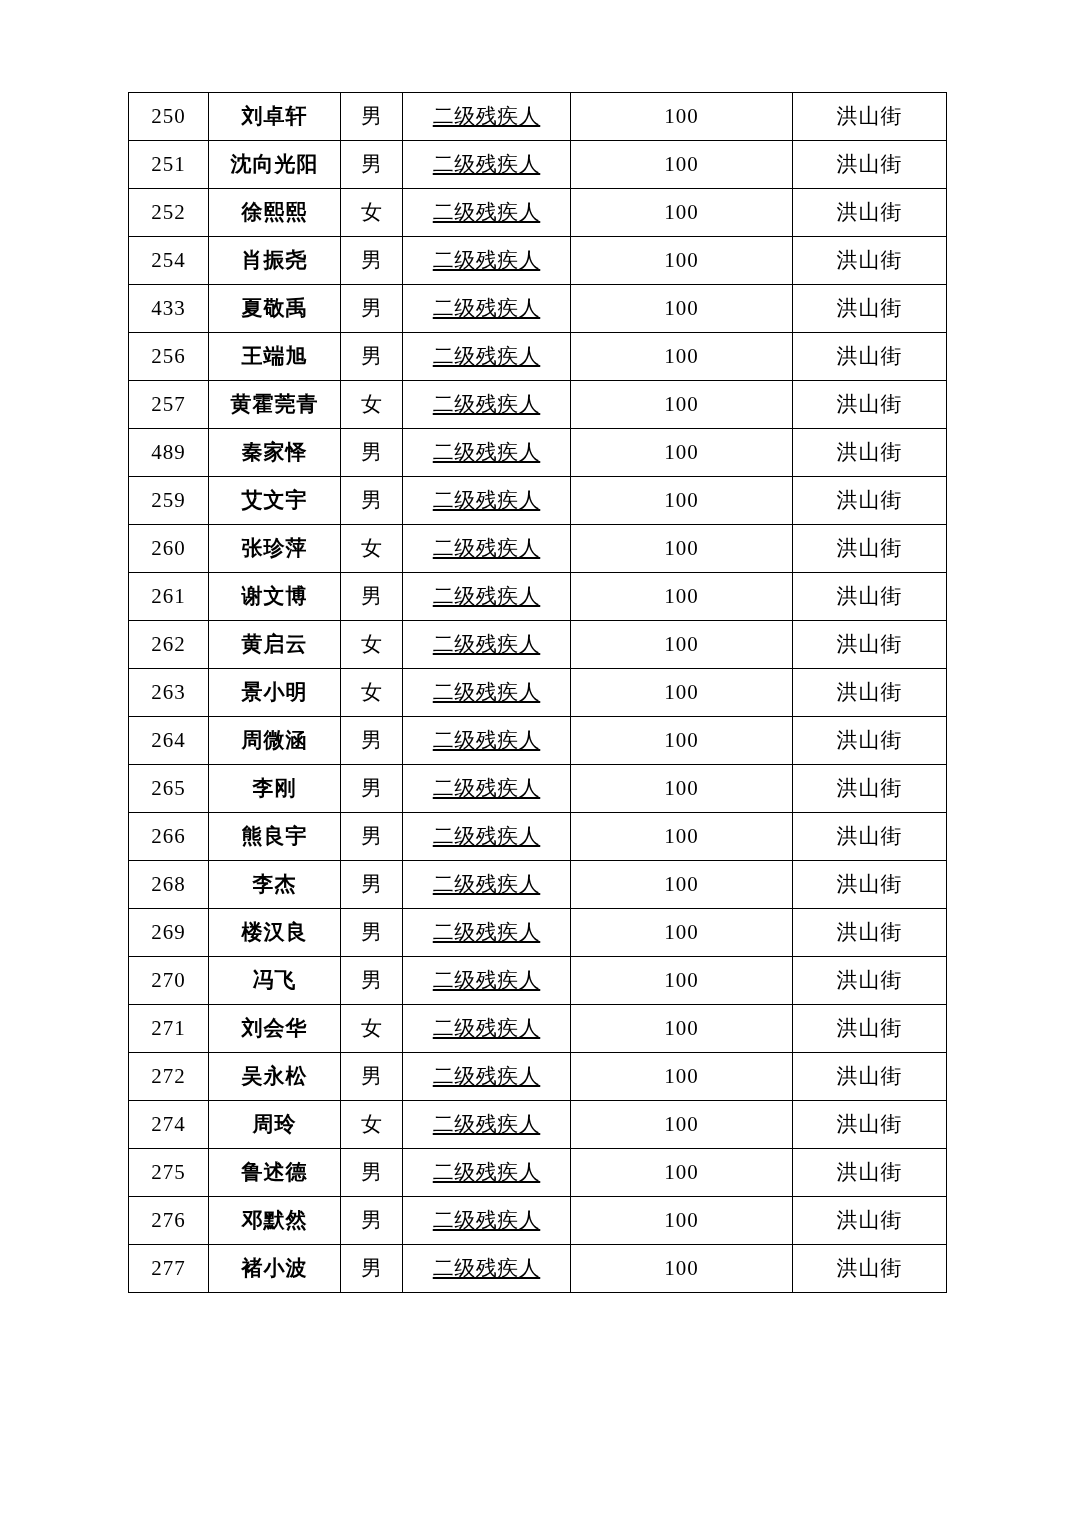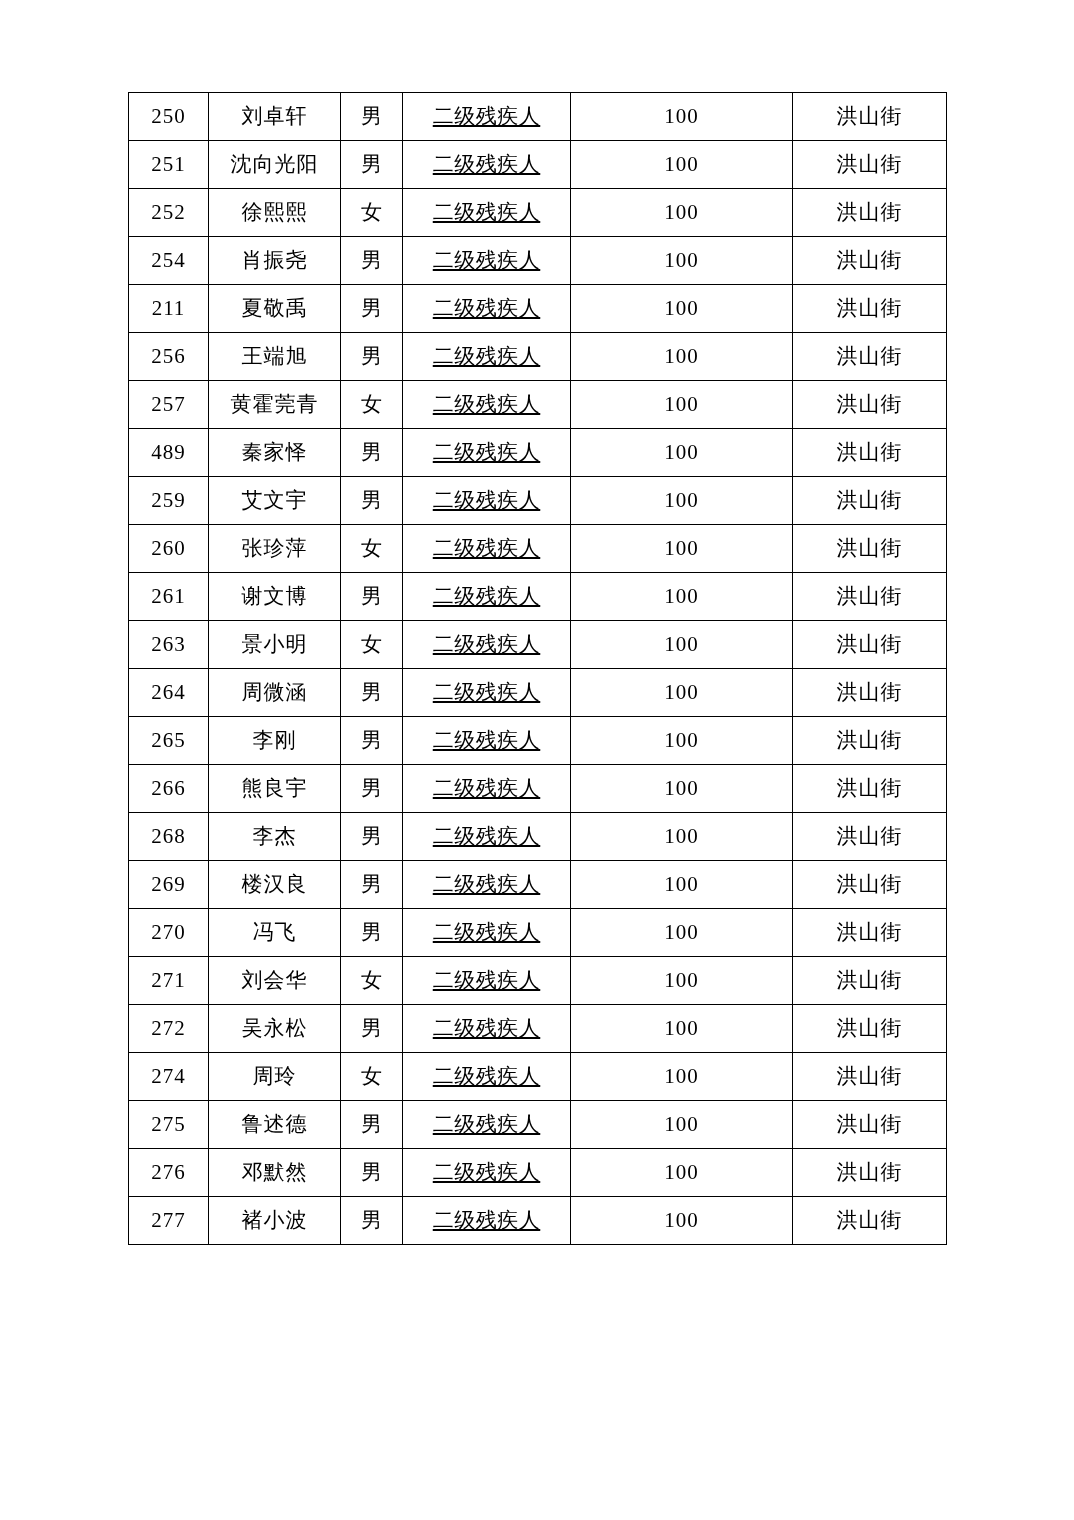--- a/index.html
+++ b/index.html
@@ -41,21 +41,21 @@
     font-family: "Liberation Serif", "DejaVu Serif", serif;
   }
   col.c-index { width: 80px; }
   col.c-name  { width: 132px; }
   col.c-sex   { width: 62px; }
   col.c-type  { width: 168px; }
   col.c-amount{ width: 222px; }
   col.c-street{ width: 154px; }
 
   td.idx { font-size: 21px; letter-spacing: 1px; }
-  td.name { font-size: 22px; letter-spacing: 1px; }
+  td.name { font-size: 22px; letter-spacing: 1px; font-weight: bold; }
   td.sex { font-size: 22px; }
   td.type { font-size: 21px; letter-spacing: 0.5px; text-decoration: underline; }
   td.amount { font-size: 21px; letter-spacing: 1px; }
   td.street { font-size: 21px; letter-spacing: 1px; }
 </style>
 </head>
 <body>
 
 <div class="page">
   <div class="table-wrap">
@@ -95,21 +95,21 @@
           </tr>
           <tr>
             <td class="idx">254</td>
             <td class="name">肖振尧</td>
             <td class="sex">男</td>
             <td class="type">二级残疾人</td>
             <td class="amount">100</td>
             <td class="street">洪山街</td>
           </tr>
           <tr>
-            <td class="idx">211</td>
+            <td class="idx">433</td>
             <td class="name">夏敬禹</td>
             <td class="sex">男</td>
             <td class="type">二级残疾人</td>
             <td class="amount">100</td>
             <td class="street">洪山街</td>
           </tr>
           <tr>
             <td class="idx">256</td>
             <td class="name">王端旭</td>
             <td class="sex">男</td>
@@ -146,20 +146,28 @@
             <td class="name">张珍萍</td>
             <td class="sex">女</td>
             <td class="type">二级残疾人</td>
             <td class="amount">100</td>
             <td class="street">洪山街</td>
           </tr>
           <tr>
             <td class="idx">261</td>
             <td class="name">谢文博</td>
             <td class="sex">男</td>
+            <td class="type">二级残疾人</td>
+            <td class="amount">100</td>
+            <td class="street">洪山街</td>
+          </tr>
+          <tr>
+            <td class="idx">262</td>
+            <td class="name">黄启云</td>
+            <td class="sex">女</td>
             <td class="type">二级残疾人</td>
             <td class="amount">100</td>
             <td class="street">洪山街</td>
           </tr>
           <tr>
             <td class="idx">263</td>
             <td class="name">景小明</td>
             <td class="sex">女</td>
             <td class="type">二级残疾人</td>
             <td class="amount">100</td>

